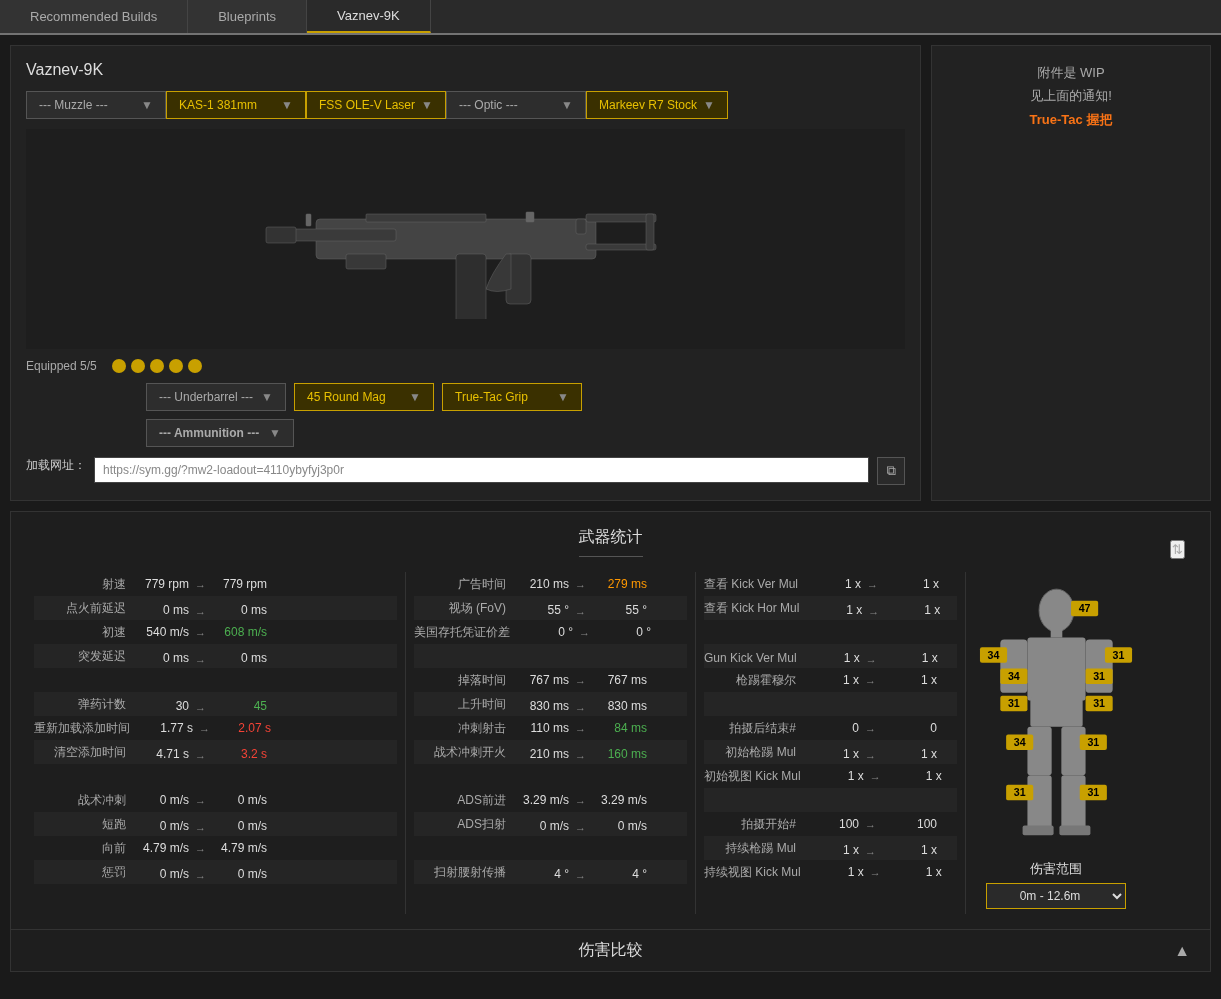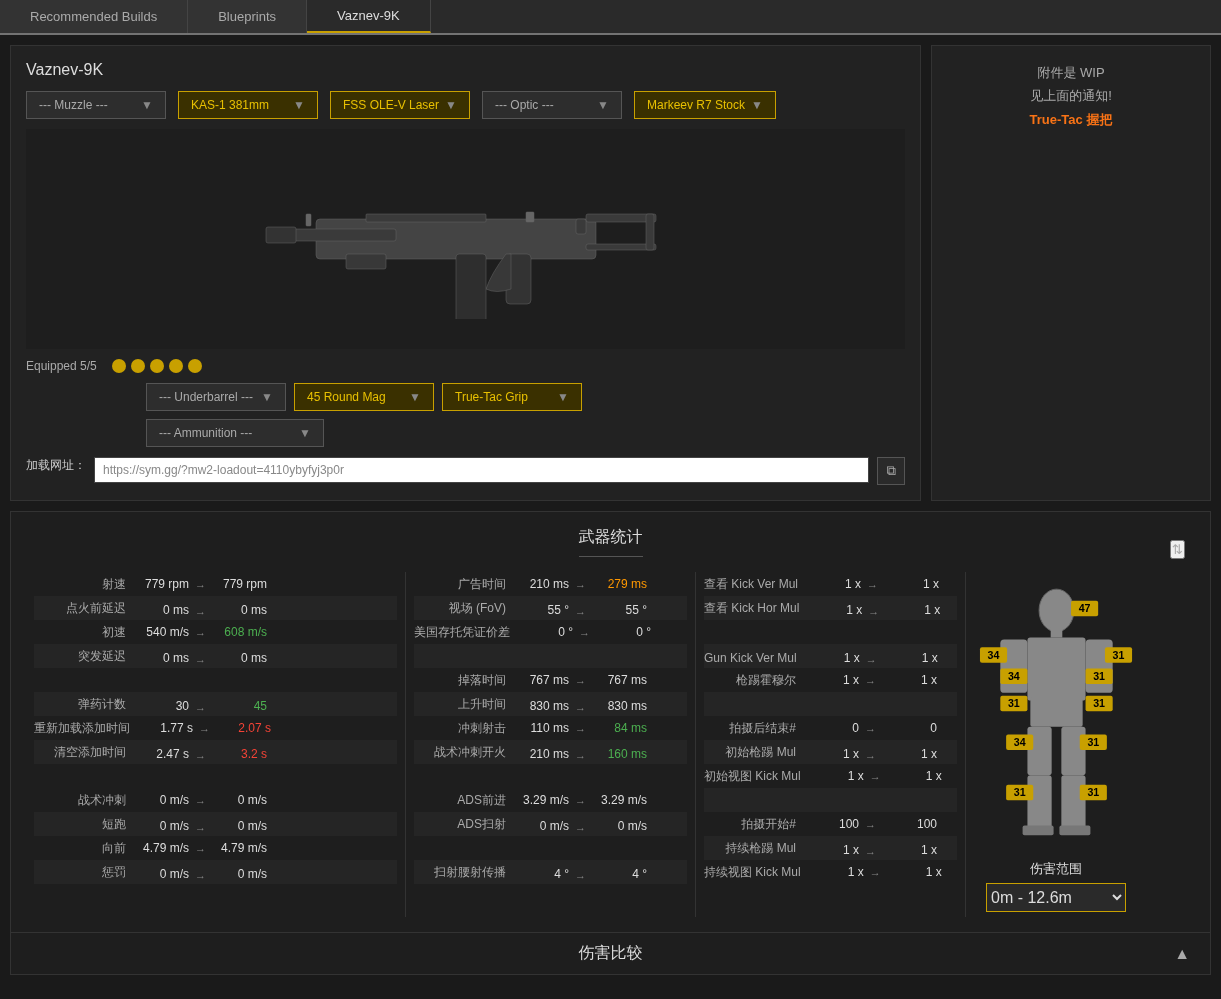--- a/index.html
+++ b/index.html
@@ -41,21 +41,21 @@
       border: 1px solid #333;
       margin: 10px 10px 10px 0;
     }
     .weapon-title {
       font-size: 16px;
       color: #ddd;
       margin-bottom: 12px;
     }
     .attachment-row {
       display: flex;
-      gap: 12px;
+      gap: 0;
       margin-bottom: 8px;
       flex-wrap: wrap;
     }
     .attachment-slot {
       background: #2d2d2d;
       border: 1px solid #555;
       color: #aaa;
       padding: 6px 12px;
       font-size: 12px;
       cursor: pointer;
@@ -213,22 +213,23 @@
     .damage-label {
       color: #ddd;
       font-size: 13px;
       margin-bottom: 5px;
     }
     .damage-range-select {
       background: #2a2a2a;
       border: 1px solid #c8a000;
       color: #ddd;
       padding: 4px 0;
-      font-size: 16px;
+      font-size: 12px;
       width: 140px;
+      text-align: center;
     }
     .section-header {
       display: flex;
       justify-content: center;
       align-items: center;
       position: relative;
     }
     .filter-icon {
       position: absolute;
       right: 10px;
@@ -351,21 +352,21 @@
         <span>45 Round Mag</span>
         <span class="chevron">▼</span>
       </div>
       <div class="attachment-slot active">
         <span>True-Tac Grip</span>
         <span class="chevron">▼</span>
       </div>
     </div>
 
     <div style="margin-left:120px;margin-top:8px;">
-      <div class="attachment-slot" style="width:178px;">
+      <div class="attachment-slot" style="width:148px;font-weight:bold;">
         <span>--- Ammunition ---</span>
         <span class="chevron">▼</span>
       </div>
     </div>
 
     <div class="url-row">
       <span class="url-label">加载网址：</span>
       <input class="url-input" type="text" readonly="" value="https://sym.gg/?mw2-loadout=4110ybyfyj3p0r" style="">
       <button class="copy-btn">⧉</button>
     </div>
@@ -422,21 +423,21 @@
         <span class="stat-val changed-pos">45</span>
       </div>
       <div class="stat-row">
         <span class="stat-name">重新加载添加时间</span>
         <span class="stat-val">1.77 s</span>
         <span class="stat-arrow">→</span>
         <span class="stat-val changed-neg">2.07 s</span>
       </div>
       <div class="stat-row shaded">
         <span class="stat-name">清空添加时间</span>
-        <span class="stat-val">2.47 s</span>
+        <span class="stat-val">4.71 s</span>
         <span class="stat-arrow">→</span>
         <span class="stat-val changed-neg">3.2 s</span>
       </div>
       <div class="stat-row" style="height:24px;"></div>
       <div class="stat-row">
         <span class="stat-name">战术冲刺</span>
         <span class="stat-val">0 m/s</span>
         <span class="stat-arrow">→</span>
         <span class="stat-val">0 m/s</span>
       </div>

